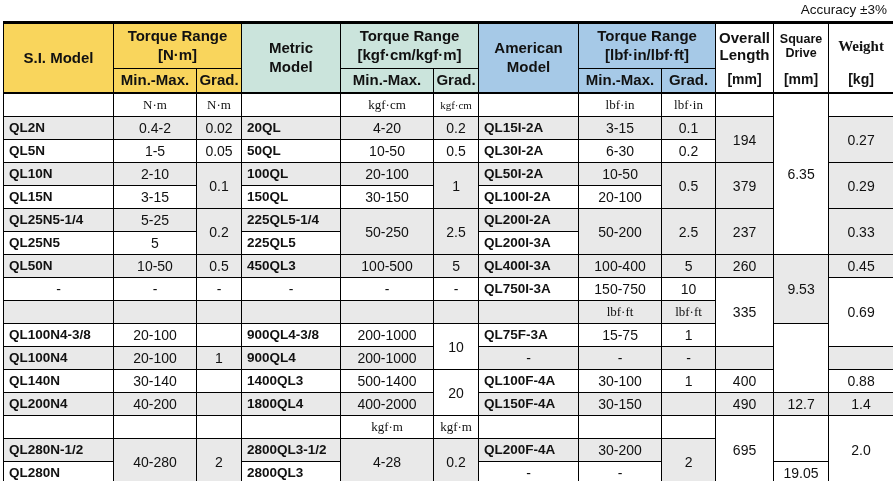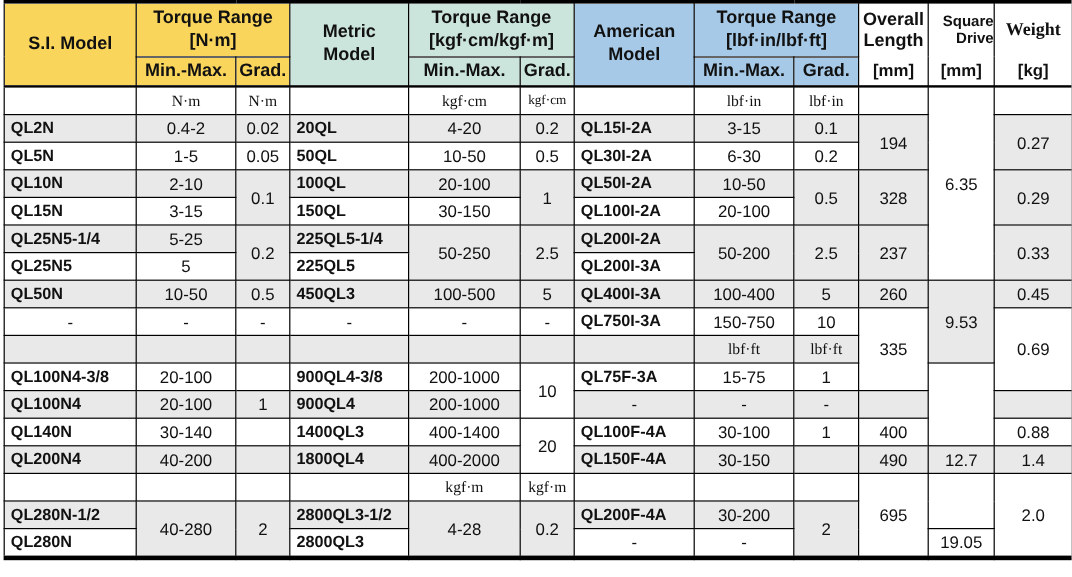--- a/index.html
+++ b/index.html
@@ -19,33 +19,34 @@
   th,td{border:1px solid var(--bd); padding:0; text-align:center; overflow:hidden;}
   thead{border-bottom:2px solid var(--bd);}
   thead th{font-weight:bold; font-size:15px; line-height:1.25;}
   thead tr.top th{height:44px;}
   thead tr.sub th{height:24px;margin-top:48px;}
   th.yellow{background:var(--yellow);} th.teal{background:var(--teal);}
   th.blue{background:var(--blue);} th.white{background:#ffffff;}
   th .u{display:block; font-weight:bold;}
   th.rcol{vertical-align:top;}
   th.rcol .ttl{height:44px; display:flex; flex-direction:column; justify-content:center; line-height:1.15;}
-  th.rcol .ttl.sm{font-size:12.5px;text-align:right;}
+  th.rcol .ttl.sm{font-size:12.5px;}
   th.rcol .ttl.one{line-height:44px; display:block;font-family:Liberation Serif, serif;}
   th.rcol .unitline{height:24px; line-height:22px; font-size:14px;}
   tbody td{height:22px; line-height:22px; font-size:14px; background:transparent;}
   tbody tr:nth-child(even){background:var(--stripe);}
   td.model{text-align:left; padding-left:5px; font-weight:bold; font-size:13.5px;margin-left:27px;}
   td.unit{font-size:13px;font-family:Liberation Serif, serif;}
   td.unit.small{font-size:11px;}
 </style>
 </head>
 <body>
 
 <div class="page">
+  <div class="accuracy">Accuracy ±3%</div>
 
   <table class="spec">
     <colgroup>
         <col style="width: 110px;">
         <col style="width: 83px;">
         <col style="width: 45px;">
         <col style="width: 99px;">
         <col style="width: 93px;">
         <col style="width: 45px;">
         <col style="width: 100px;">
@@ -148,21 +149,21 @@
         <tr>
           <td class="model">QL10N</td>
           <td>2-10</td>
           <td rowspan="2">0.1</td>
           <td class="model">100QL</td>
           <td>20-100</td>
           <td rowspan="2">1</td>
           <td class="model">QL50I-2A</td>
           <td>10-50</td>
           <td rowspan="2">0.5</td>
-          <td rowspan="2">328</td>
+          <td rowspan="2">379</td>
           <td rowspan="2">0.29</td>
         </tr>
         <tr>
           <td class="model">QL15N</td>
           <td>3-15</td>
           <td class="model">150QL</td>
           <td>30-150</td>
           <td class="model">QL100I-2A</td>
           <td>20-100</td>
         </tr>
@@ -245,21 +246,21 @@
           <td>-</td>
           <td>-</td>
           <td></td>
           <td></td>
         </tr>
         <tr>
           <td class="model">QL140N</td>
           <td>30-140</td>
           <td></td>
           <td class="model">1400QL3</td>
-          <td>400-1400</td>
+          <td>500-1400</td>
           <td rowspan="2">20</td>
           <td class="model">QL100F-4A</td>
           <td>30-100</td>
           <td>1</td>
           <td>400</td>
           <td>0.88</td>
         </tr>
         <tr>
           <td class="model">QL200N4</td>
           <td>40-200</td>

